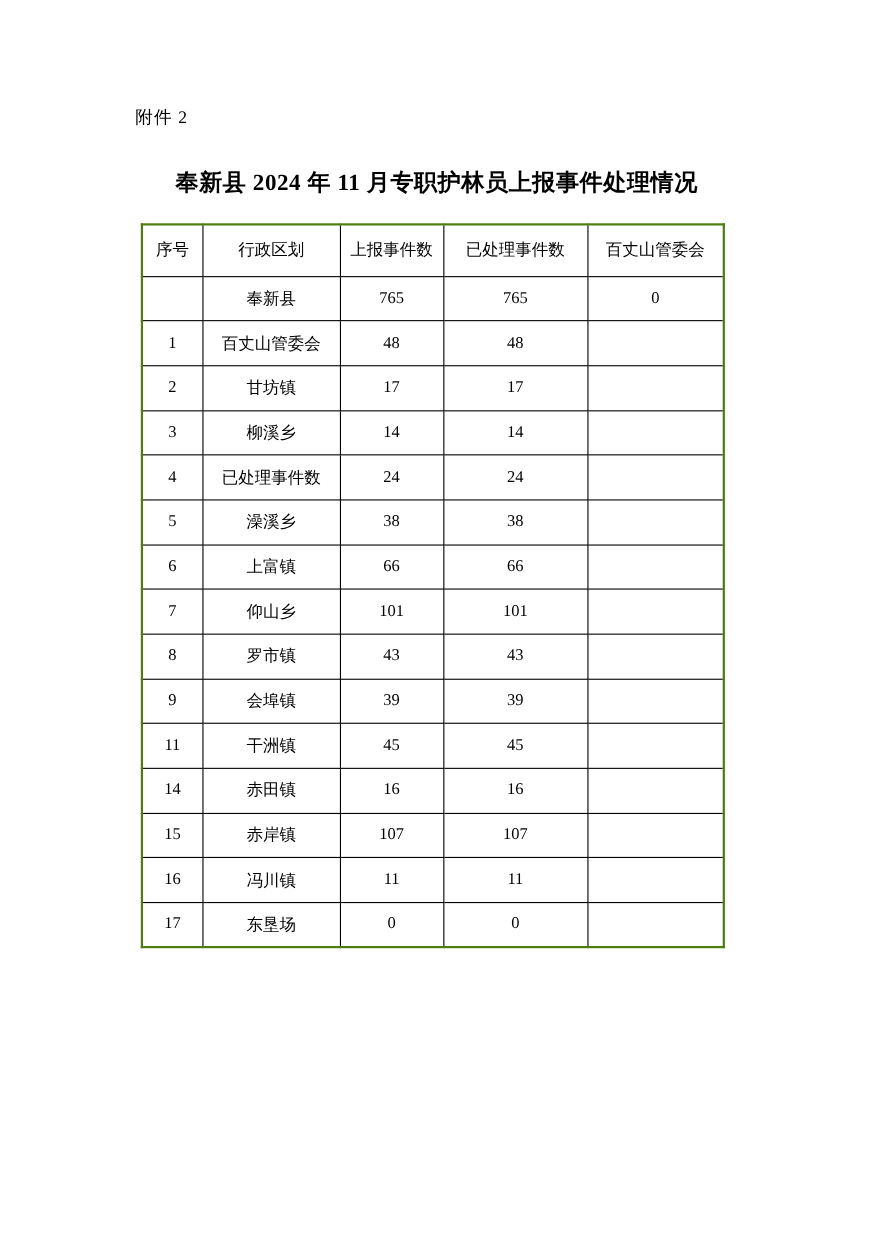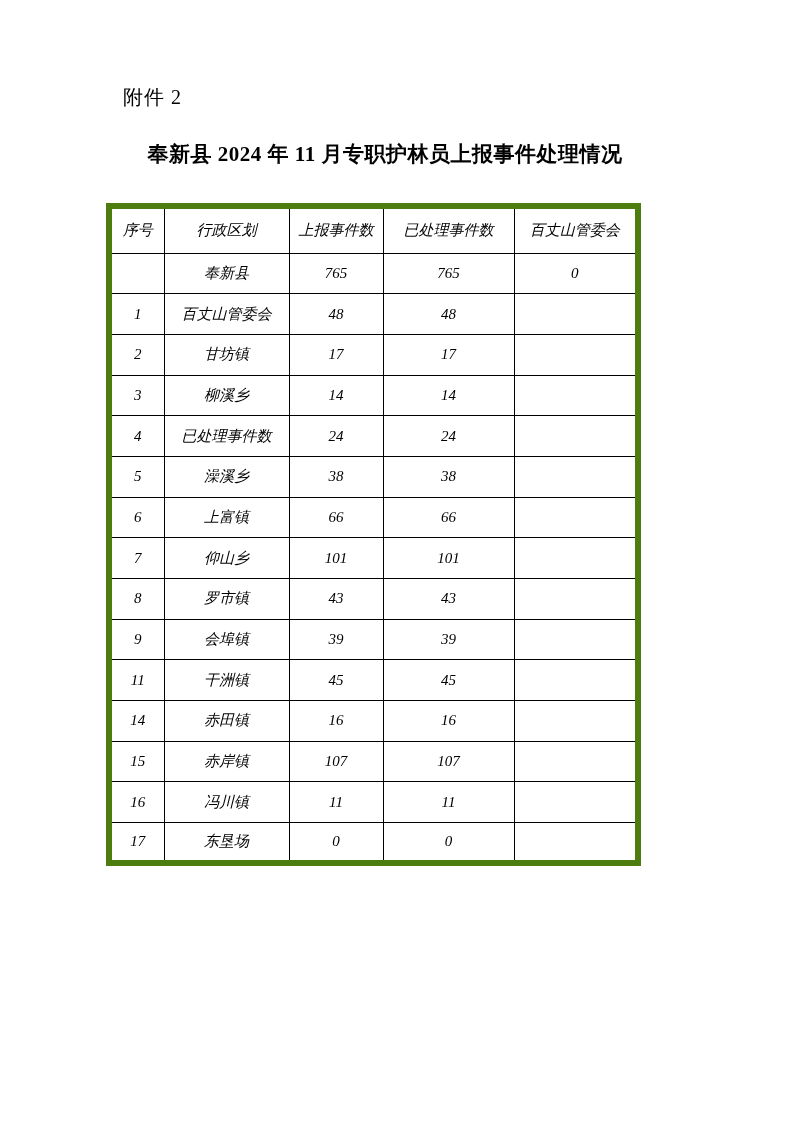--- a/index.html
+++ b/index.html
@@ -17,44 +17,43 @@
   }
   .page {
     position: relative;
     width: 793px;
     height: 1122px;
     background: #ffffff;
   }
   .attachment-label {
     position: absolute;
     left: 123px;
-    top: 84px;
-    font-size: 20px;
+    top: 97px;
+    font-size: 16px;
     letter-spacing: 1px;
   }
   .doc-title {
     position: absolute;
     left: 100px;
     top: 140px;
     width: 570px;
-    margin: 0;
+    margin: 12px;
     text-align: center;
     font-size: 21px;
     font-weight: bold;
     letter-spacing: 0.5px;
     white-space: nowrap;
   }
   table.report-table {
     position: absolute;
-    left: 106px;
+    left: 128px;
     top: 203px;
     border-collapse: collapse;
     table-layout: fixed;
-    border: 6px solid #4d7c0f;
-    font-style: italic;
+    border: 2px solid #4d7c0f;
   }
   .report-table th,
   .report-table td {
     border: 1px solid #000000;
     text-align: center;
     vertical-align: middle;
     font-size: 15px;
     font-weight: normal;
     padding: 0;
     overflow: hidden;

